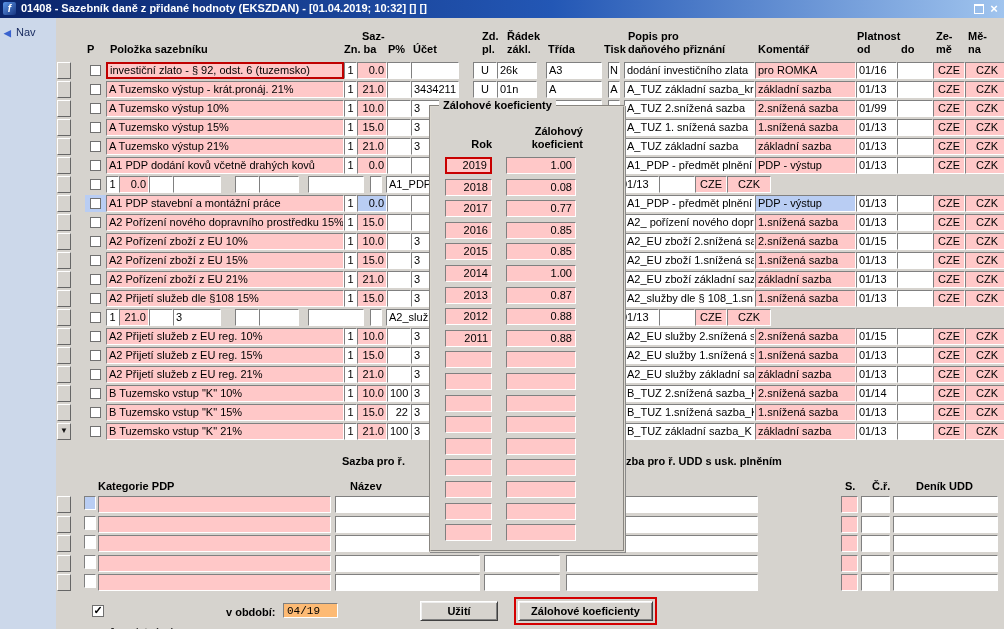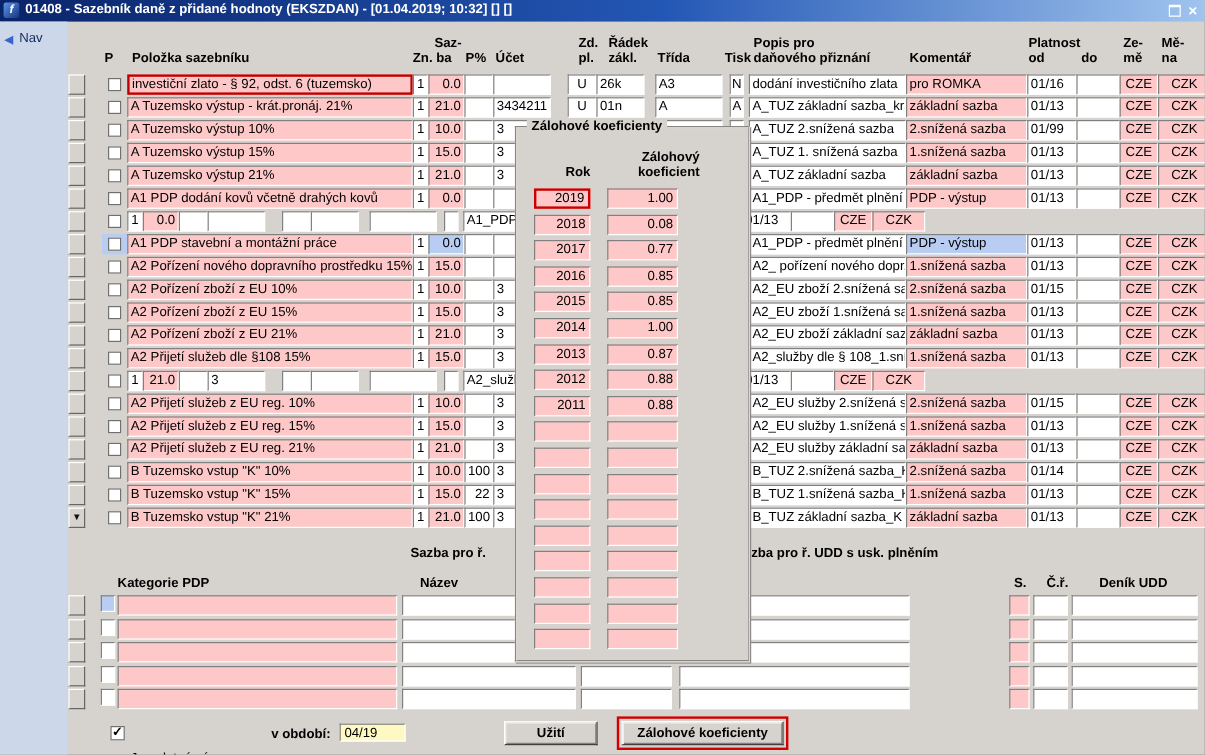--- a/index.html
+++ b/index.html
@@ -65,43 +65,43 @@
          background:#d6d3ce;border:2px groove #dcd8d0;box-shadow:1px 1px 0 #8a8a8a;}
   .popup-title{position:absolute;top:-8px;left:8px;background:#d6d3ce;padding:0 4px;font-weight:bold;white-space:nowrap;}
   .pop-h{position:absolute;font-weight:bold;text-align:right;white-space:nowrap;}
   .ph-rok{left:14px;top:31px;width:47px}
   .ph-k1{left:75px;top:18px;width:77px}
   .ph-k2{left:75px;top:31px;width:77px}
   .pcell{position:absolute;box-sizing:border-box;height:17px;border:1px solid;
          border-color:#808080 #fff #fff #808080;background:#ffc8c8;text-align:right;
          padding:0 3px;line-height:14px;}
   .pyear{left:14px;width:47px}
-  .pkoef{left:75px;width:59px}
+  .pkoef{left:75px;width:70px}
   .pcur{border:2px solid #c80000 !important;line-height:12px;}
 
   
   .bl{position:absolute;font-weight:bold;white-space:nowrap;}
   .b-sazr{left:342px;top:455px}.b-kat{left:98px;top:480px}.b-nazev{left:350px;top:480px}
   .b-udd{left:626px;top:455px}.b-s{left:845px;top:480px}.b-cr{left:872px;top:480px}
   .b-denik{left:916px;top:480px}
   #bottomfields{position:absolute;left:0;top:0;width:1004px;height:629px;z-index:2;}
   .bcell{position:absolute;box-sizing:border-box;height:17px;border:1px solid;
          border-color:#808080 #fff #fff #808080;background:#fff;}
   .braised{border-color:#fff #666 #666 #fff;background:#d6d3ce;}
   .pinkc{background:#ffc8c8;}
 
   
   .chkbox{position:absolute;left:92px;top:605px;width:12px;height:12px;box-sizing:border-box;
           background:#fff;border:1px solid #707070;text-align:center;}
   .chkbox span{display:block;font-weight:bold;font-size:11px;line-height:10px;margin-top:-1px;}
   .f-label1{position:absolute;left:109px;top:626px;font-weight:normal;}
   .f-label2{position:absolute;left:226px;top:606px;font-weight:bold;}
   .finput{position:absolute;left:283px;top:603px;width:55px;height:15px;box-sizing:border-box;
-          border:1px solid;border-color:#808080 #fff #fff #808080;background:#fef9c3;
-          font-family:Liberation Sans, sans-serif;font-size:11px;padding:0 3px;}
+          border:1px solid;border-color:#808080 #fff #fff #808080;background:#fdba74;
+          font-family:Liberation Mono, monospace;font-size:11px;padding:0 3px;}
   .btn{position:absolute;height:20px;box-sizing:border-box;background:#d6d3ce;
        border:1px solid;border-color:#fff #404040 #404040 #fff;
        box-shadow:inset 1px 1px 0 #efefef,inset -1px -1px 0 #808080;
        font-weight:bold;text-align:center;line-height:18px;cursor:default;}
   .btn-uziti{left:420px;top:601px;width:78px;}
   .btn-zal{left:518px;top:601px;width:135px;outline:2px solid #d40000;outline-offset:2px;}
 </style>
 </head>
 <body>
 

